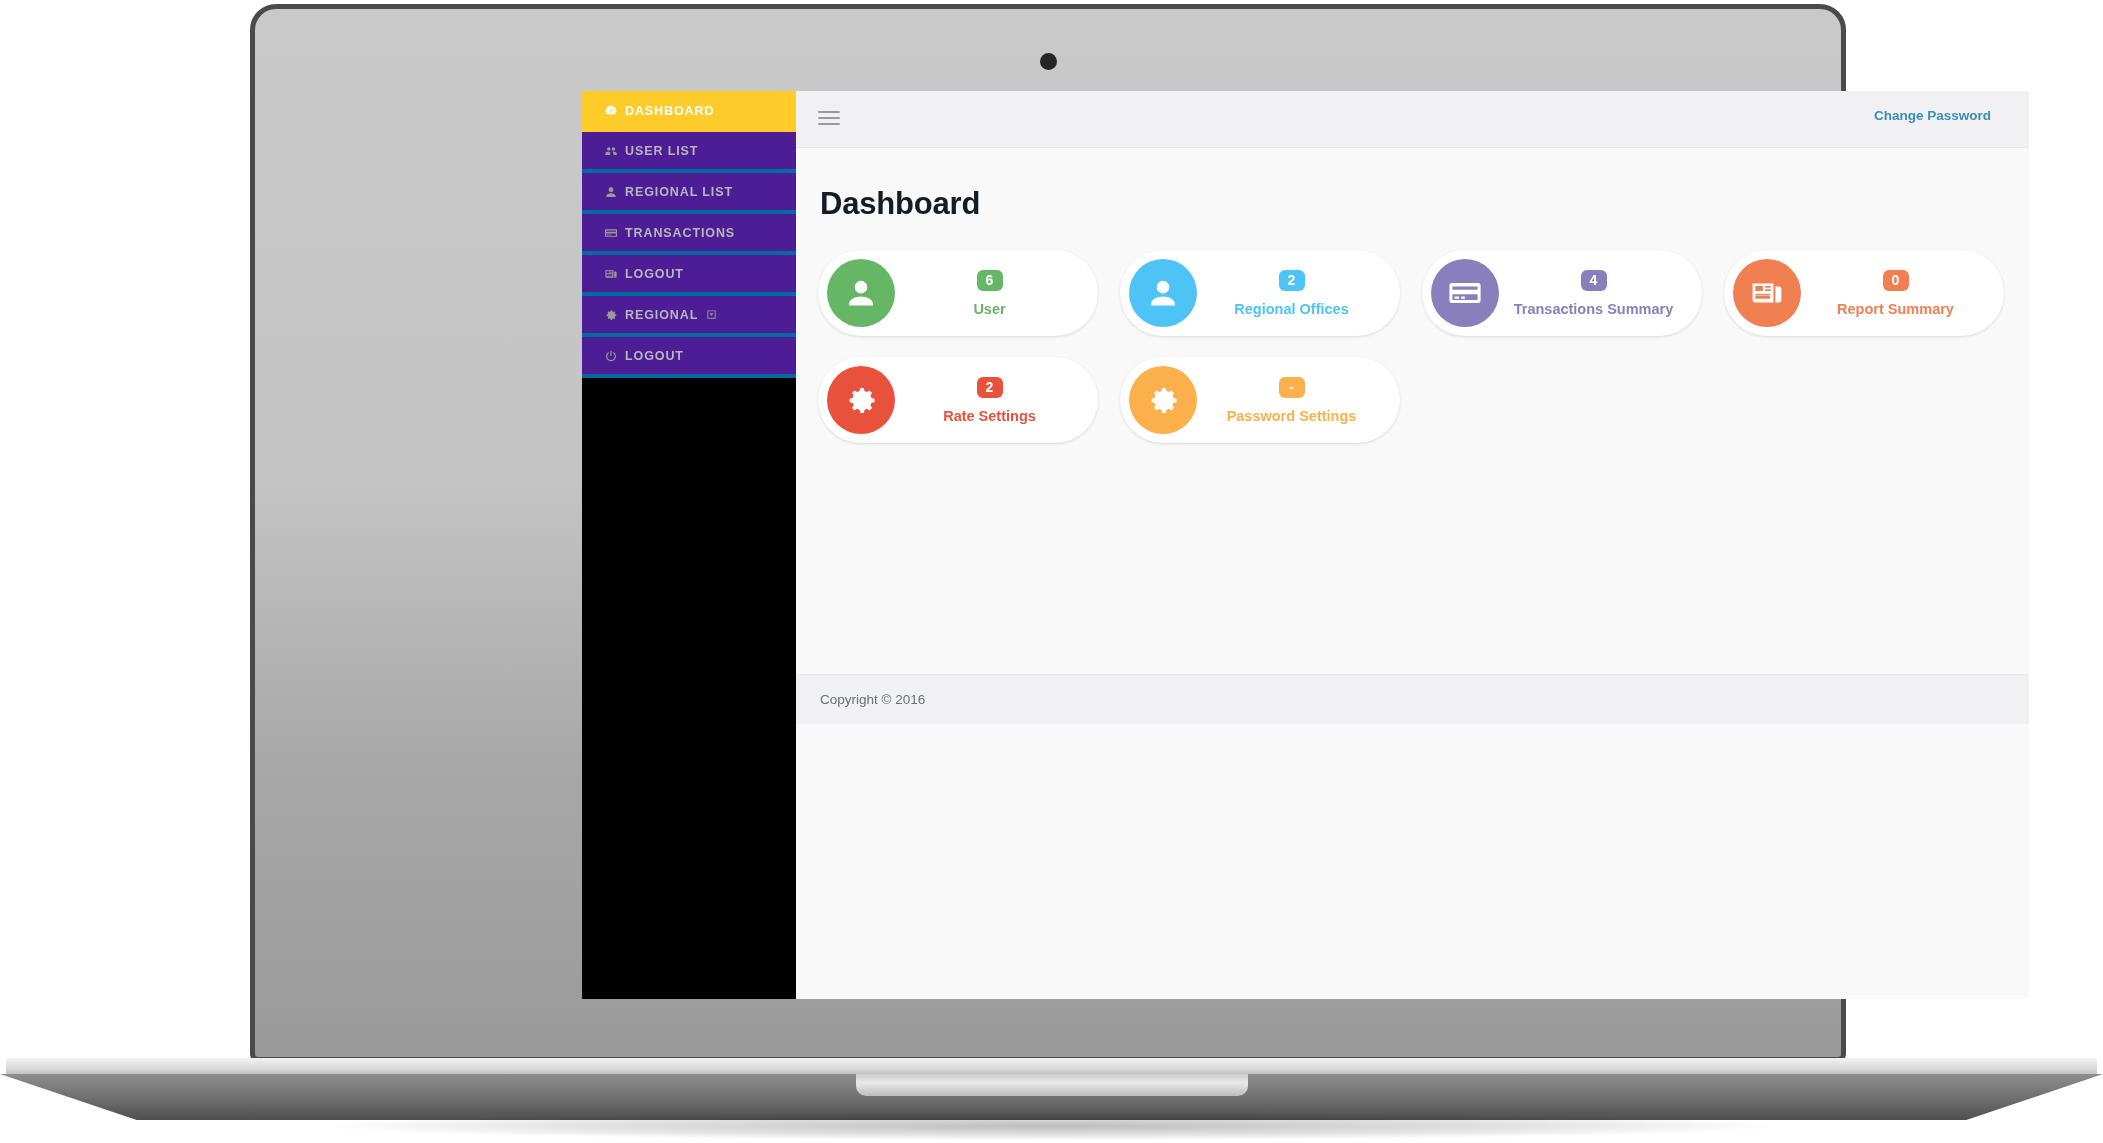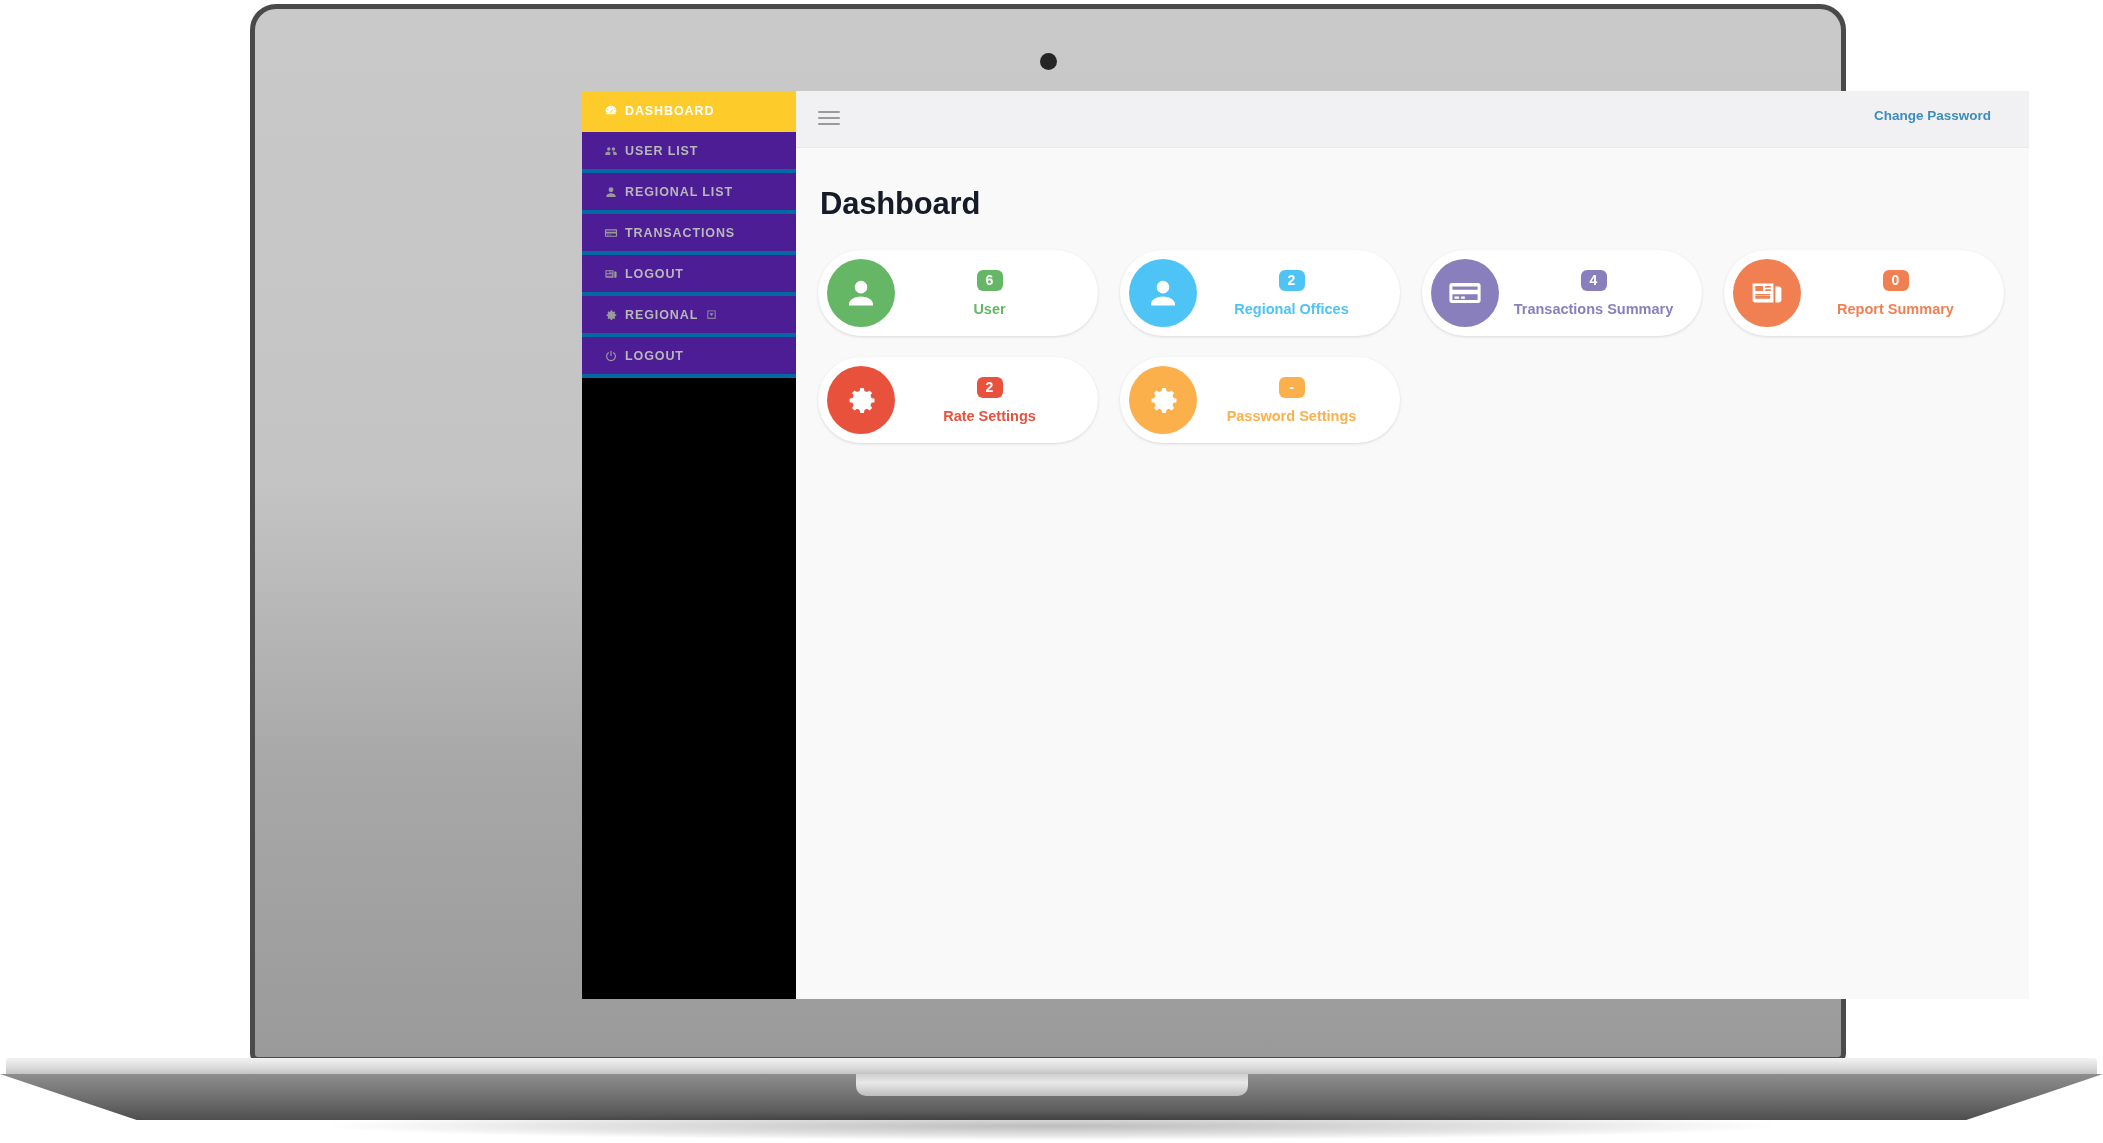--- a/index.html
+++ b/index.html
@@ -486,20 +486,23 @@
                   </div>
                   <div class="card-text">
                     <div><span class="card-badge" style="background: rgb(251, 176, 76);">-</span></div>
                     <div class="card-label" style="color: rgb(251, 176, 76);">Password Settings</div>
                   </div>
                 </div>
               </div>
             </div>
         </div>
 
+        <div id="footer">
+          <span>Copyright © 2016</span>
+        </div>
         <div id="below-footer"></div>
 
       </div>
     </div>
   </div>
 
   <div id="laptop-base">
     <div id="laptop-base-top"></div>
     <div id="laptop-base-body">
       <div id="laptop-notch"></div>

